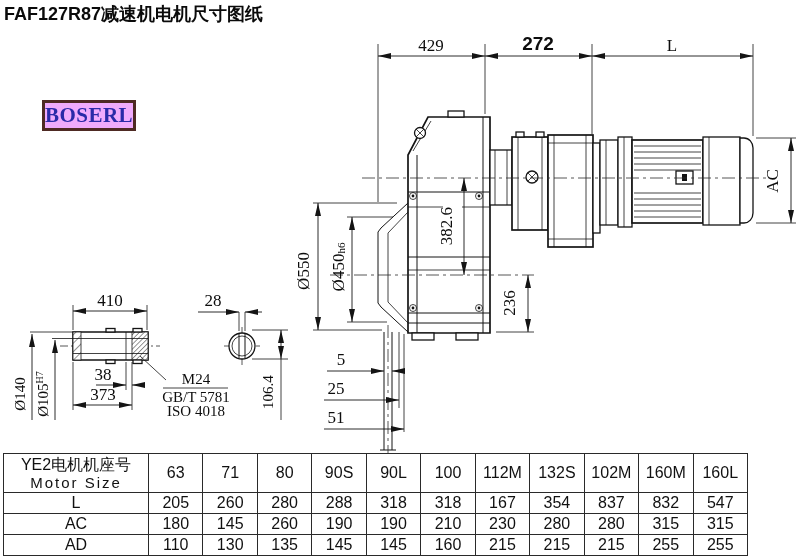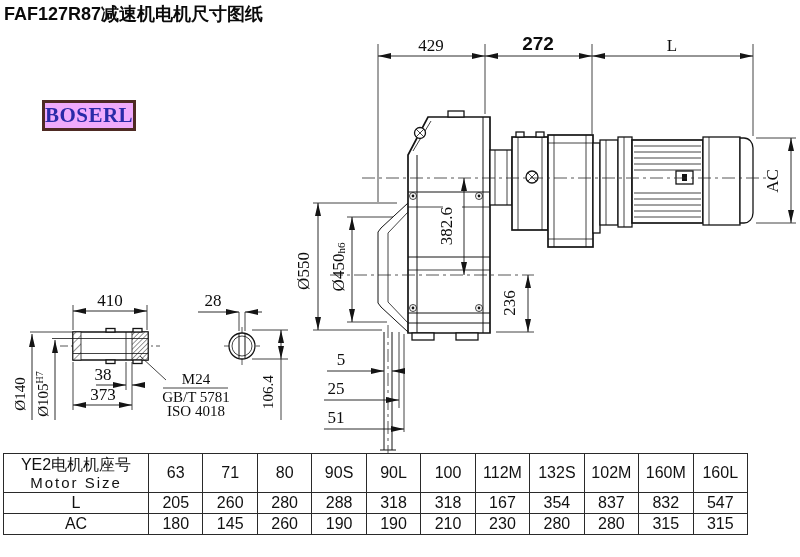--- a/index.html
+++ b/index.html
@@ -331,16 +331,30 @@
       <td>260</td>
       <td>190</td>
       <td>190</td>
       <td>210</td>
       <td>230</td>
       <td>280</td>
       <td>280</td>
       <td>315</td>
       <td>315</td>
     </tr>
+    <tr class="dr">
+      <td>AD</td>
+      <td>110</td>
+      <td>130</td>
+      <td>135</td>
+      <td>145</td>
+      <td>145</td>
+      <td>160</td>
+      <td>215</td>
+      <td>215</td>
+      <td>215</td>
+      <td>255</td>
+      <td>255</td>
+    </tr>
   </tbody>
     </table>
 
 </div>
 
 </body></html>

